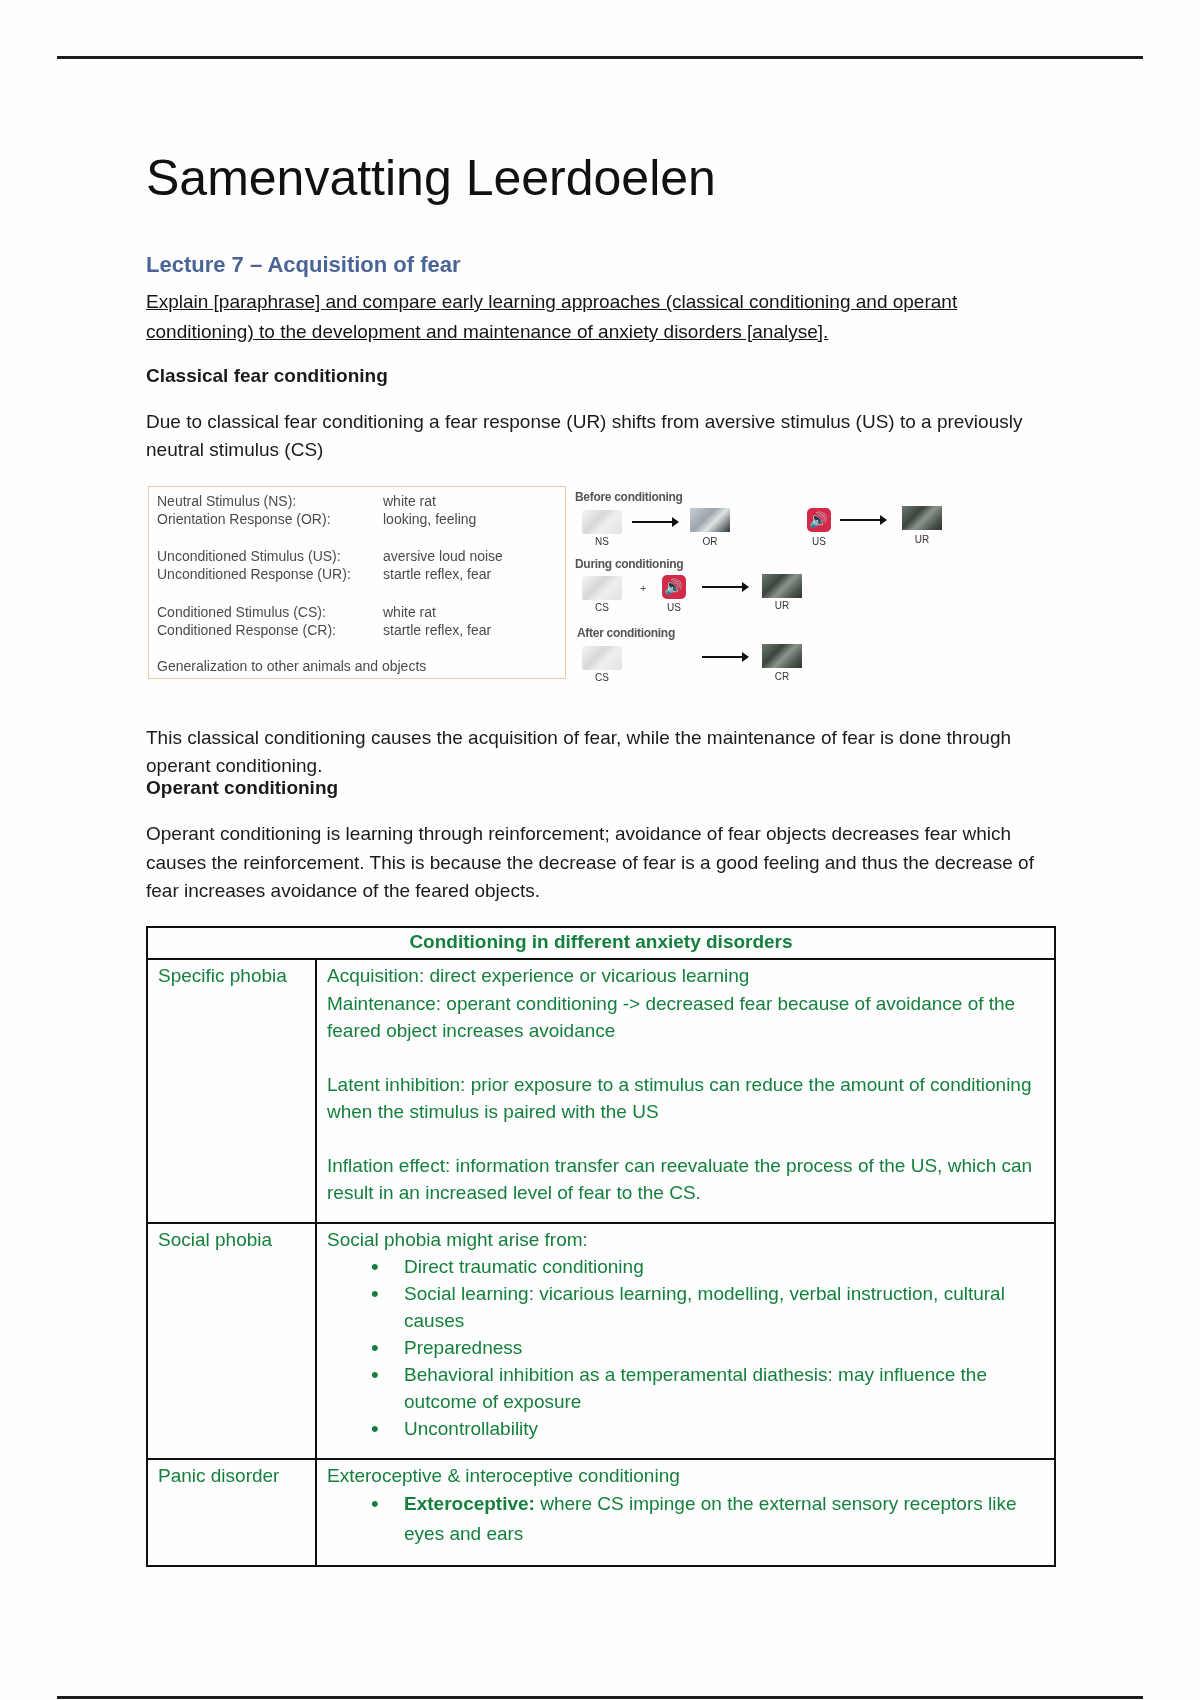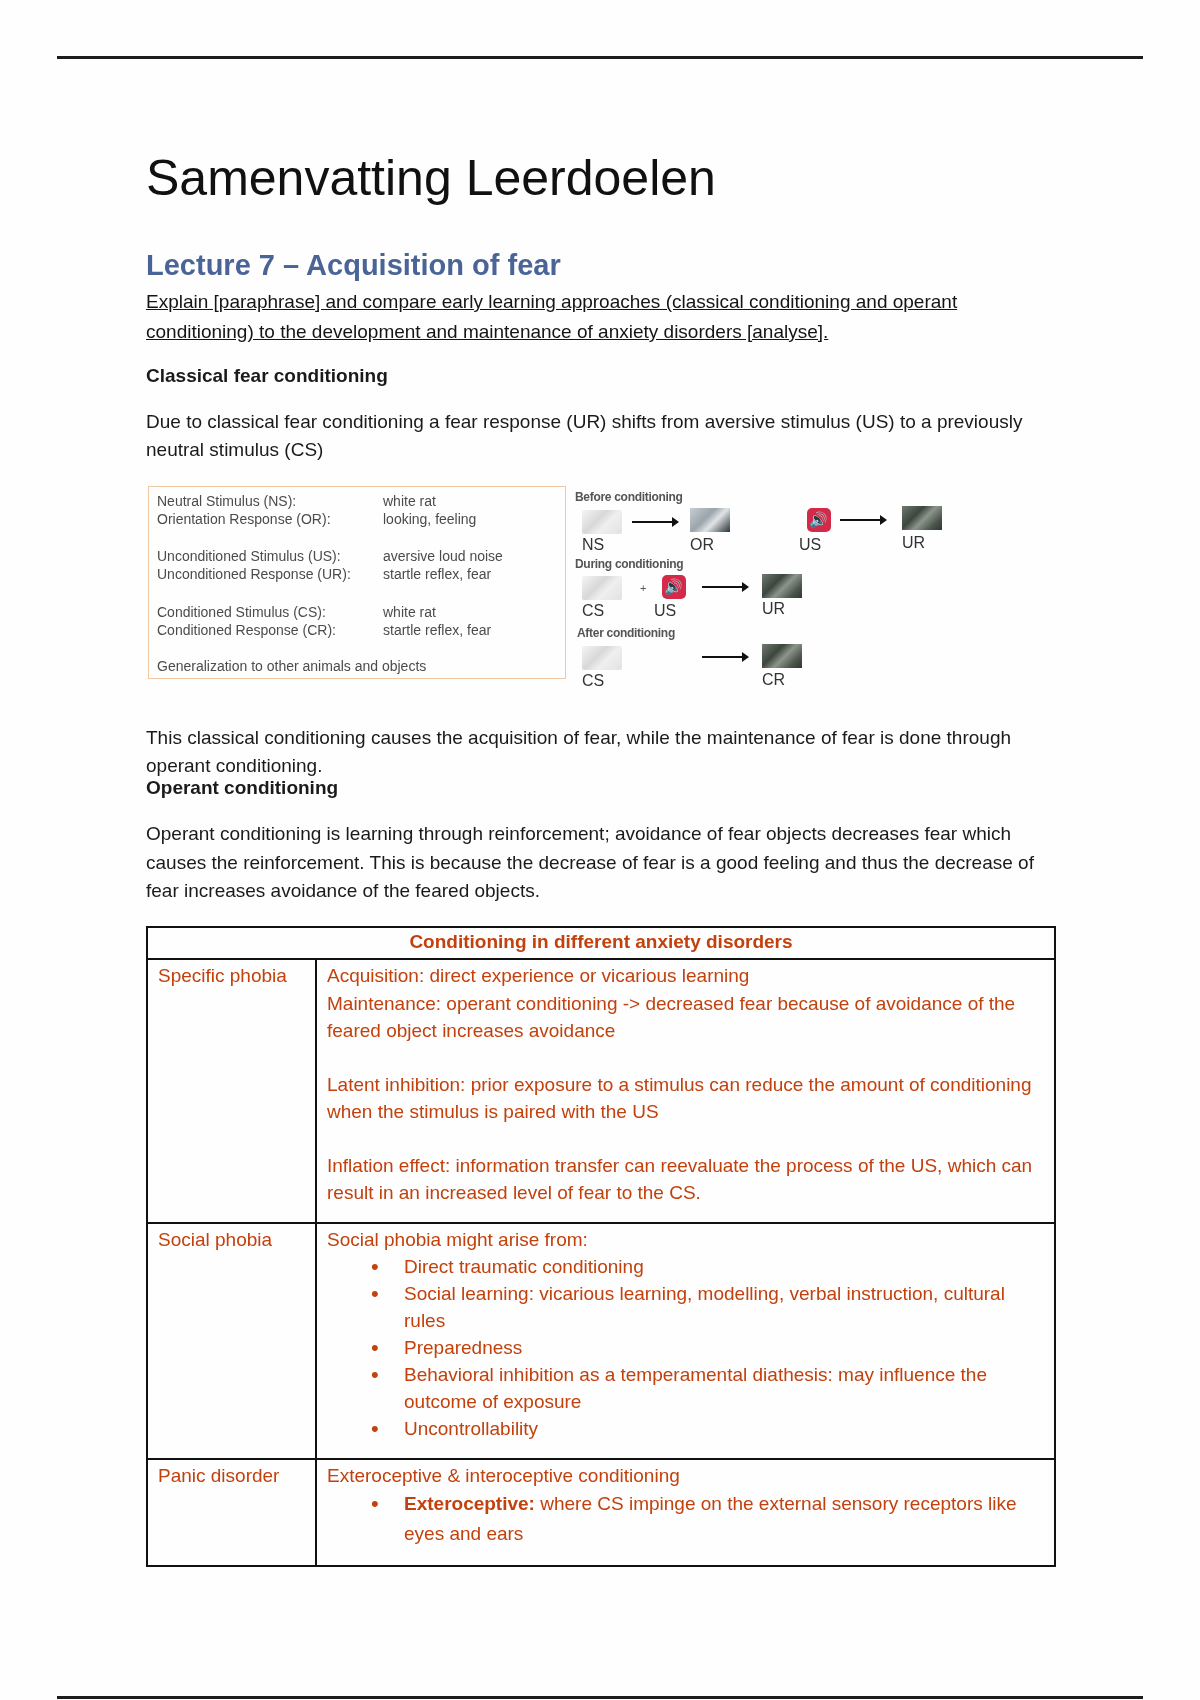--- a/index.html
+++ b/index.html
@@ -6,46 +6,46 @@
   body {
     width: 1200px; height: 1700px; background: #fefefe; position: relative; overflow: hidden;
     font-family: "Liberation Sans", sans-serif; color: #1a1a1a;
   }
   .rule { position: absolute; left: 57px; width: 1086px; height: 3px; background: #1d1d1d; }
   .rule.top { top: 56px; }
   .rule.bottom { top: 1696px; }
 
   .abs { position: absolute; }
   .title { left: 146px; top: 148px; font-size: 50px; font-weight: normal; color: #111; letter-spacing: 0px; margin: 0; line-height: 60px; }
-  .lecture { left: 146px; top: 248px; font-size: 29px; color: #4a6497; margin: 0; line-height: 34px; }
+  .lecture { left: 146px; top: 248px; font-size: 22px; color: #4a6497; margin: 0; line-height: 34px; }
   .objective { left: 146px; top: 287px; width: 900px; font-size: 19px; line-height: 30px; text-decoration: underline; color: #151515; margin: 0; }
   .subhead { left: 146px; font-size: 19px; font-weight: bold; margin: 0; line-height: 24px; }
   .para { left: 146px; width: 900px; font-size: 19px; line-height: 28px; margin: 0; color: #1a1a1a; }
 
   .defbox {
     position: absolute; left: 148px; top: 486px; width: 418px; height: 193px;
     border: 1.5px solid #f0c9a4; box-sizing: border-box; font-size: 14px; color: #4b4b4b;
   }
   .defrow { position: absolute; left: 8px; line-height: 18px; }
   .defrow .term { display: inline-block; width: 226px; }
   .defrow .val { display: inline-block; }
 
   .diagram { position: absolute; left: 572px; top: 486px; width: 380px; height: 200px; font-size: 11px; color: #444; }
   .dg-label { position: absolute; font-size: 12px; font-weight: bold; color: #555; letter-spacing: -0.3px; }
   .thumb { position: absolute; width: 40px; height: 24px; }
   .thumb.rat { background: linear-gradient(135deg, #f5f5f5 0%, #d8d8d8 40%, #efefef 60%, #e2e2e2 100%); border-radius: 2px; }
   .thumb.ur { background: linear-gradient(135deg, #6f7a70 0%, #3c463d 35%, #8c958c 55%, #4b544b 80%, #2f372f 100%); }
   .thumb.or { background: linear-gradient(135deg, #c8cfd4 0%, #9aa4aa 40%, #e0e4e6 60%, #6a7378 85%, #2e3335 100%); }
   .speaker { position: absolute; width: 24px; height: 24px; background: #d42a4a; border-radius: 5px; color: #fff; font-size: 15px; line-height: 24px; text-align: center; }
-  .cap { position: absolute; font-size: 16px; color: #333; width: 40px; text-align: left; }
+  .cap { position: absolute; font-size: 10px; color: #333; width: 40px; text-align: center; }
   .arrow { position: absolute; height: 2px; background: #111; }
   .arrow::after { content: ""; position: absolute; right: -2px; top: -4px; border-left: 7px solid #111; border-top: 5px solid transparent; border-bottom: 5px solid transparent; }
   .plus { position: absolute; font-size: 11px; color: #555; }
 
-  table.cond { position: absolute; left: 146px; top: 926px; width: 910px; border-collapse: collapse; font-size: 19px; color: #c2410c; }
+  table.cond { position: absolute; left: 146px; top: 926px; width: 910px; border-collapse: collapse; font-size: 19px; color: #15803d; }
   table.cond td, table.cond th { border: 2px solid #111; vertical-align: top; padding: 2px 10px 16px 10px; line-height: 27px; }
   table.cond th { font-weight: bold; text-align: center; height: 30px; padding: 0; }
   table.cond td.lbl { width: 147px; }
   .cell-line { margin: 0; }
   .gap { height: 27px; }
   ul.bul { margin: 0; padding-left: 77px; list-style: none; }
   ul.bul li { position: relative; }
   ul.bul li::before { content: "\2022"; position: absolute; left: -33px; top: 0; font-size: 22px; }
 </style>
 </head>
@@ -133,21 +133,21 @@
       <div class="gap"></div>
       <p class="cell-line">Inflation effect: information transfer can reevaluate the process of the US, which can result in an increased level of fear to the CS.</p>
     </td>
   </tr>
   <tr>
     <td class="lbl">Social phobia</td>
     <td>
       <p class="cell-line">Social phobia might arise from:</p>
       <ul class="bul">
         <li>Direct traumatic conditioning</li>
-        <li>Social learning: vicarious learning, modelling, verbal instruction, cultural rules</li>
+        <li>Social learning: vicarious learning, modelling, verbal instruction, cultural causes</li>
         <li>Preparedness</li>
         <li>Behavioral inhibition as a temperamental diathesis: may influence the outcome of exposure</li>
         <li>Uncontrollability</li>
       </ul>
     </td>
   </tr>
   <tr>
     <td class="lbl">Panic disorder</td>
     <td>
       <p class="cell-line">Exteroceptive &amp; interoceptive conditioning</p>

